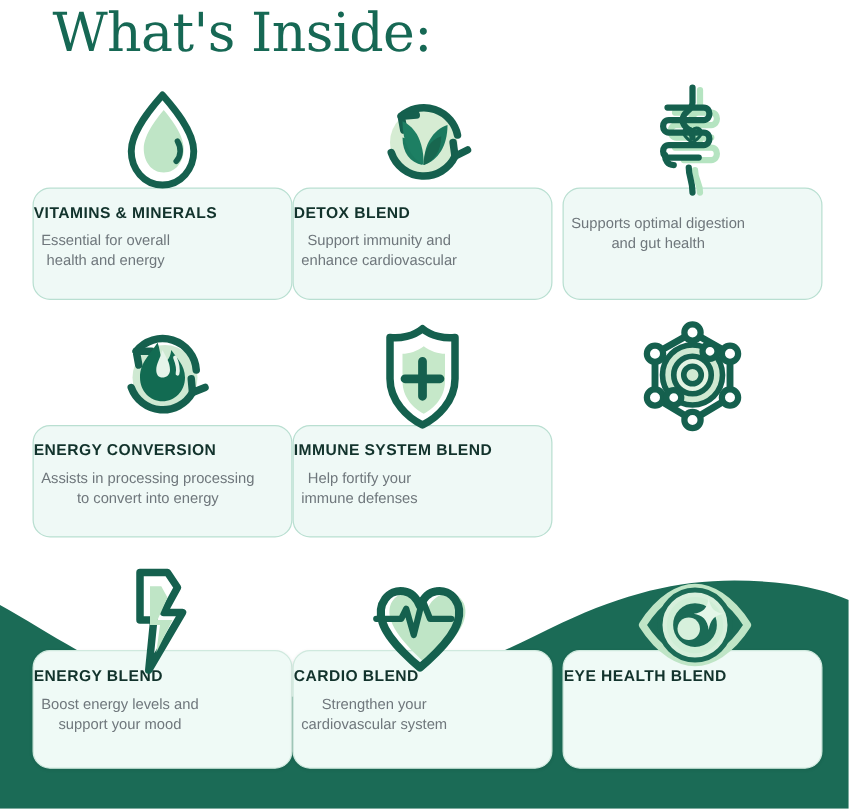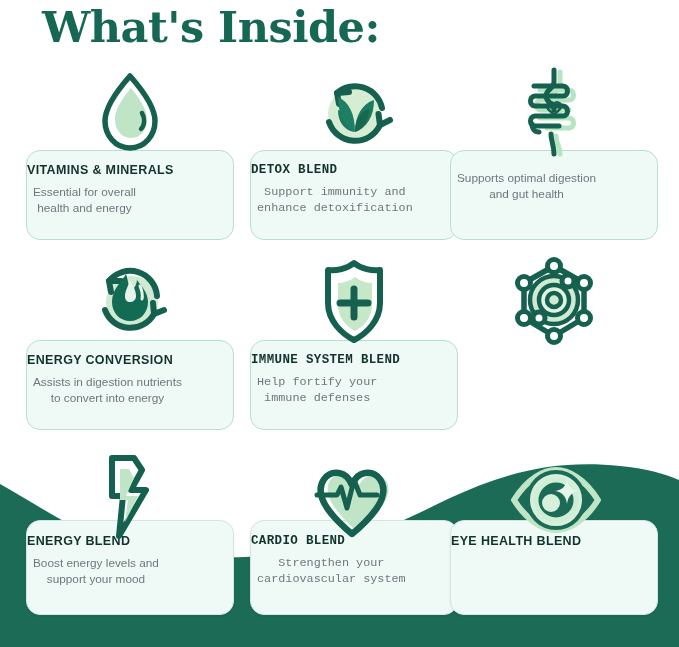--- a/index.html
+++ b/index.html
@@ -31,21 +31,21 @@
     height: 207px;
     z-index: 0;
   }
 
   
   .page-title {
     position: absolute;
     left: 42px;
     top: 2px;
     font-family: "DejaVu Serif", "Liberation Serif", serif;
-    font-weight: bold;
+    font-weight: normal;
     font-size: 43px;
     letter-spacing: -0.5px;
     color: #166854;
     z-index: 5;
     white-space: nowrap;
   }
 
   
   .row {
     position: absolute;
@@ -56,21 +56,21 @@
   .row-1 { top: 60px; height: 190px; }
   .row-2 { top: 250px; height: 190px; }
   .row-3 { top: 440px; height: 200px; }
 
   .cell {
     position: absolute;
     width: 208px;
     height: 100%;
   }
   .cell.c0 { left: 26px; }
-  .cell.c1 { left: 250px; font-family: Liberation Mono, monospace; }
+  .cell.c1 { left: 234px; }
   .cell.c2 { left: 450px; }
 
   .icon-wrap {
     position: absolute;
     left: 50%;
     transform: translateX(-50%);
     top: 4px;
     width: 96px;
     height: 96px;
     display: flex;
@@ -169,21 +169,21 @@
           <path d="M46,66 C46,54 40,46 30,44 C30,56 36,64 46,66 Z" fill="#1b7a5f"></path>
           <path d="M47,66 C47,48 41,36 30,31 C30,48 36,60 47,66 Z" fill="#1d7f63"></path>
           <path d="M47,66 C47,50 54,38 66,34 C66,50 59,62 47,66 Z" fill="#1b7a5f"></path>
           <path d="M47,66 C47,54 52,46 61,43 C61,55 55,63 47,66 Z" fill="#18674f"></path>
         </svg>
       </div>
       <div class="card">
         <div class="card-title">DETOX BLEND</div>
         <div class="card-desc">
           <span>Support immunity and</span><br>
-          <span>enhance detoxification</span>
+          <span>enhance cardiovascular</span>
         </div>
       </div>
     </div>
 
     <div class="cell c2">
       <div class="icon-wrap">
         <svg width="86" height="96" viewBox="0 0 86 96">
           <g fill="none" stroke="#b5e4c1" stroke-width="5" stroke-linecap="round" stroke-linejoin="round">
             <path d="M49,8 L49,20 C49,27 41,27 41,34 C41,41 49,41 49,48"></path>
             <path d="M29,26 L58,26 C64,26 64,36 58,36 L30,36 C24,36 24,46 30,46 L58,46"></path>
@@ -219,21 +219,21 @@
           <path d="M74,40 A27,27 0 0 0 26,25" fill="none" stroke="#15604e" stroke-width="6" stroke-linecap="round"></path>
           <path d="M26,25 l12,0 M26,25 l2,11" fill="none" stroke="#15604e" stroke-width="6" stroke-linecap="round" stroke-linejoin="round"></path>
           <path d="M43,18 C38,27 29,33 29,46 C29,57 37,65 47,65 C57,65 65,57 65,46 C65,36 58,30 54,24 C53,32 49,35 47,32 C45,29 45,23 43,18 Z" fill="#126b52"></path>
           <path d="M47,24 C50,30 53,34 53,40 C53,44 50,46 47,46 C44,46 42,44 42,40 C42,35 45,31 47,24 Z" fill="#e6f4ea"></path>
           <path d="M57,30 C59,35 60,39 59,43" fill="none" stroke="#e6f4ea" stroke-width="3" stroke-linecap="round"></path>
         </svg>
       </div>
       <div class="card">
         <div class="card-title">ENERGY CONVERSION</div>
         <div class="card-desc">
-          <span>Assists in digestion nutrients</span><br>
+          <span>Assists in processing processing</span><br>
           <span>to convert into energy</span>
         </div>
       </div>
     </div>
 
     <div class="cell c1">
       <div class="icon-wrap">
         <svg width="80" height="94" viewBox="0 0 80 94">
           <path d="M40,8 C33,14 22,16 14,15 L14,48 C14,66 28,79 40,85 C52,79 66,66 66,48 L66,15 C58,16 47,14 40,8 Z" fill="#ffffff" stroke="#15604e" stroke-width="6" stroke-linejoin="round"></path>
           <path d="M41,22 C36,26 29,28 24,28 L24,50 C24,63 33,72 41,76 C49,72 58,63 58,50 L58,28 C53,28 46,26 41,22 Z" fill="#c6e8c9"></path>

